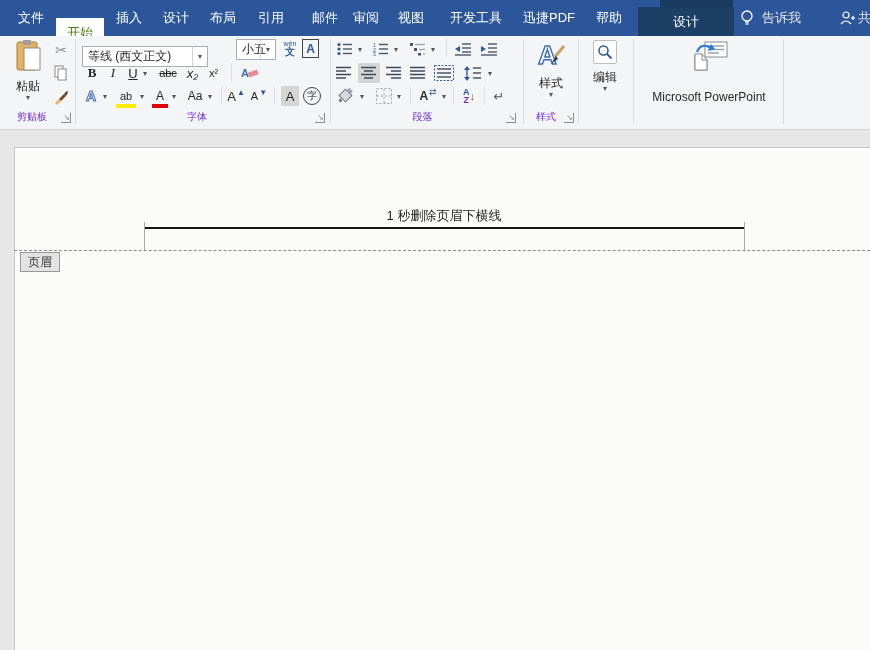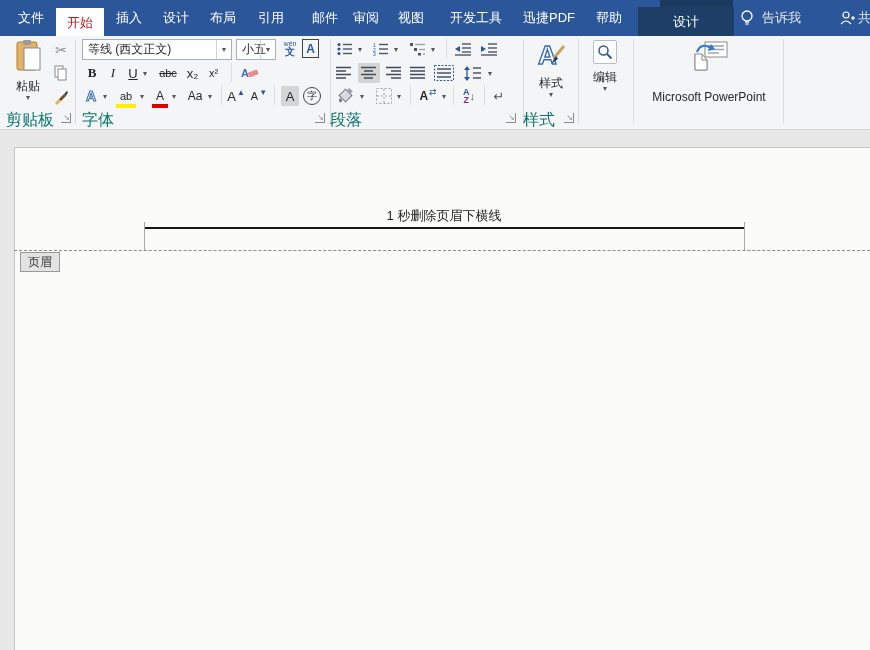--- a/index.html
+++ b/index.html
@@ -6,31 +6,31 @@
   body{
     width:870px;height:650px;position:relative;overflow:hidden;
     font-family:"Liberation Sans","DejaVu Sans",sans-serif;
     background:#e7e7e7;-webkit-font-smoothing:antialiased;
   }
   .abs{position:absolute;}
   
   .menubar{position:absolute;top:0;left:0;width:870px;height:36px;background:#2b579a;}
   .mtab{position:absolute;top:0;height:36px;line-height:36px;text-align:center;
         color:#ffffff;font-size:13px;cursor:default;}
-  .mtab.active{top:8px;height:29px;line-height:29px;background:#ffffff;color:#b91c1c;}
+  .mtab.active{top:18px;height:29px;line-height:29px;background:#ffffff;color:#4d7c0f;}
   .ctxband{position:absolute;top:0;height:8px;background:#1a3a60;}
   .ctxtab{position:absolute;top:7px;height:29px;line-height:29px;background:#1d3f66;
           color:#fff;font-size:13px;text-align:center;}
   .mright{position:absolute;top:0;height:36px;line-height:36px;color:#e5e5e5;font-size:13px;}
   
   .ribbon{position:absolute;top:36px;left:0;width:870px;height:93px;background:#f4f5f6;
           border-bottom:1px solid #d2d2d2;}
   .gsep{position:absolute;top:3px;bottom:5px;width:1px;background:#dadcdf;}
   .vdiv{position:absolute;width:1px;height:19px;background:#dcdee1;}
-  .glabel{position:absolute;top:74px;font-size:16px;color:#0f766e;text-align:left;}
+  .glabel{position:absolute;top:74px;font-size:10px;color:#6d28d9;text-align:center;}
   .launcher{position:absolute;top:77px;width:9px;height:9px;
             border-right:1px solid #8a8a8a;border-bottom:1px solid #8a8a8a;font-size:0;}
   .launcher::before{content:"↘";font-size:8px;color:#8a8a8a;position:absolute;right:0px;bottom:0px;line-height:8px;}
   .icn{position:absolute;height:20px;display:flex;align-items:center;justify-content:center;
        font-size:13px;color:#262626;cursor:default;}
   .caret{position:absolute;width:8px;height:20px;display:flex;align-items:center;justify-content:center;}
   .caret::after{content:"▾";font-size:8px;color:#555;}
   .combo{position:absolute;height:21px;background:#fff;border:1px solid #a9aeb6;
          font-size:12px;color:#1f1f1f;display:flex;align-items:center;padding-left:5px;box-sizing:border-box;}
   .combo .cdd{position:absolute;right:0;top:0;width:14px;height:100%;border-left:1px solid #cfd3d8;
@@ -118,42 +118,42 @@
     <svg width="16" height="16" viewBox="0 0 16 16">
       <polygon points="2,14 6,10 8,12 4,16" fill="#e3b264"></polygon>
       <polygon points="6,10 11,5 13,7 8,12" fill="#7b4a21"></polygon>
       <polygon points="11,5 14,2 15,3 13,7" fill="#3b3b3b"></polygon>
     </svg>
   </span>
   <span class="glabel" style="left:6px;width:52px;">剪贴板</span>
   <span class="launcher" style="left:61px;"></span>
   <div class="gsep" style="left:75px;"></div>
 
-  <div class="combo" style="left:82px;top:3px;width:150px;">
+  <div class="combo" style="left:82px;top:10px;width:126px;">
     <span>等线 (西文正文)</span>
     <span class="cdd"></span>
   </div>
   <div class="combo" style="left:236px;top:3px;width:40px;">
     <span>小五</span>
     <span class="cdd"></span>
   </div>
   <span class="icn" style="left:281px;top:2px;width:18px;">
     <span style="display:flex;flex-direction:column;align-items:center;line-height:8px;color:#2b579a;">
       <span style="font-size:7px;">wén</span>
       <span style="font-size:10px;font-weight:bold;">文</span>
     </span>
   </span>
   <span class="icn" style="left:302px;top:3px;width:17px;height:19px;border:1px solid #444;color:#2b579a;font-weight:bold;font-size:12px;box-sizing:border-box;">A</span>
 
   <span class="icn" style="left:84px;top:27px;width:16px;font-weight:bold;font-family:'Liberation Serif','DejaVu Serif',serif;">B</span>
   <span class="icn" style="left:106px;top:27px;width:14px;font-style:italic;font-family:'Liberation Serif','DejaVu Serif',serif;">I</span>
   <span class="icn u" style="left:126px;top:27px;width:14px;">U</span>
   <span class="caret" style="left:141px;top:27px;"></span>
   <span class="icn strike" style="left:156px;top:27px;width:24px;font-size:11px;">abc</span>
-  <span class="icn" style="left:184px;top:27px;width:17px;font-size:13px;">x₂</span>
+  <span class="icn" style="left:184px;top:27px;width:17px;font-size:13px;font-style:italic;">x₂</span>
   <span class="icn" style="left:205px;top:27px;width:17px;font-size:11px;">x²</span>
   <div class="vdiv" style="left:231px;top:27px;"></div>
   <span class="icn" style="left:238px;top:27px;width:24px;">
     <svg width="20" height="16" viewBox="0 0 20 16">
       <text x="1" y="12" font-size="11" fill="#3a6db5" font-weight="bold">A</text>
       <rect x="8" y="6" width="10" height="5" rx="1" fill="#e98b96" transform="rotate(-20 13 8)"></rect>
     </svg>
   </span>
 
   <span class="icn" style="left:84px;top:50px;width:16px;">

